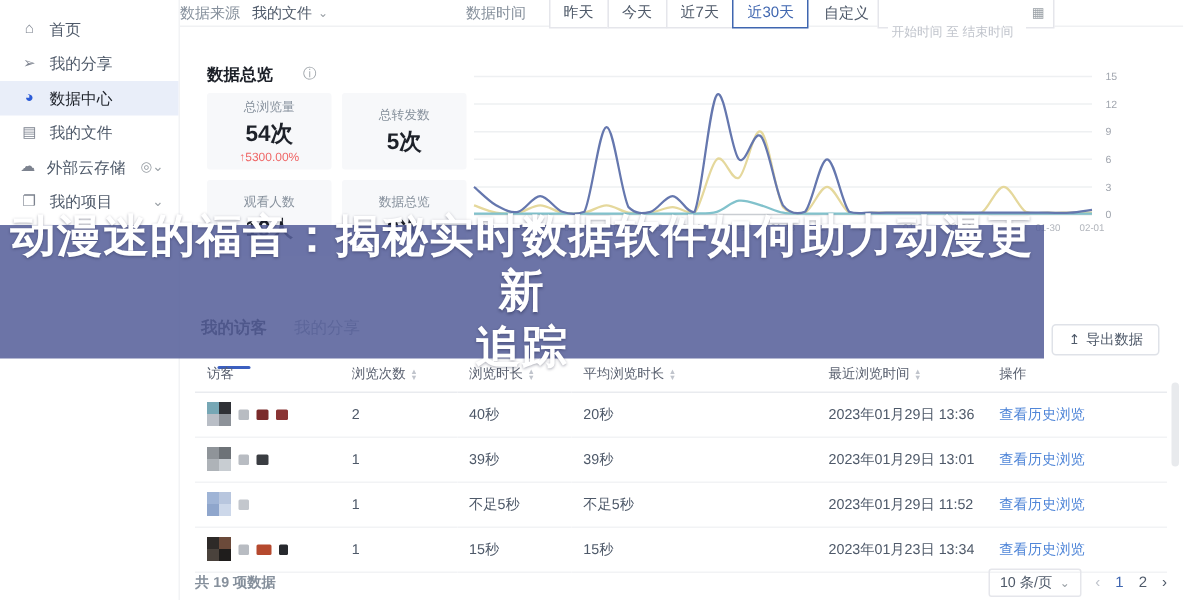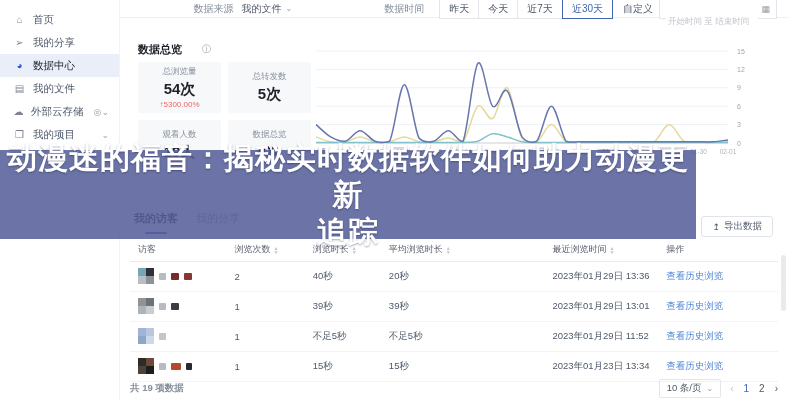--- a/index.html
+++ b/index.html
@@ -10,21 +10,21 @@
   .sidebar{position:absolute;left:0;top:0;width:120px;height:400px;background:#fff;border-right:1px solid #f2f3f5;padding-top:8px;}
   .side-item{display:flex;align-items:center;height:23px;padding-left:13px;font-size:10.5px;color:#4e5969;cursor:pointer;}
   .side-item .s-ic{width:13px;font-size:10px;color:#7d838f;margin-right:7px;text-align:center;}
   .side-item.active{background:#e9eef9;color:#1d2129;}
   .side-item.active .s-ic{color:#2b5bd7;}
   .s-lb{flex:0 0 auto;}
   .s-badge{margin-left:10px;font-size:9px;color:#9aa0a6;}
   .s-ch{margin-left:auto;margin-right:10px;font-size:9px;color:#9aa0a6;}
 
   
-  .topbar{position:absolute;left:120px;top:0;width:669px;height:18px;background:#fff;border-bottom:1px solid #f0f1f3;display:flex;align-items:center;justify-content:flex-end;padding-right:12px;font-size:10px;}
+  .topbar{position:absolute;left:120px;top:0;width:669px;height:18px;background:#fff;border-bottom:1px solid #f0f1f3;display:flex;align-items:center;justify-content:flex-start;padding-right:26px;font-size:10px;}
   .tb-label{color:#86909c;margin-right:8px;}
   .tb-select{color:#4e5969;display:flex;align-items:center;gap:4px;cursor:pointer;margin-right:92px;}
   .tb-select .s-ch{margin:0;font-size:8px;color:#9aa0a6;}
   .range-group{display:flex;margin:0 10px 0 8px;}
   .range-btn{border:1px solid #e5e6eb;background:#fff;color:#4e5969;font-size:10px;padding:3px 9px;margin-left:-1px;cursor:pointer;line-height:1.2;}
   .range-btn.sel{border-color:#3f66b0;color:#3f66b0;position:relative;z-index:2;}
   .custom-label{color:#4e5969;margin-right:6px;cursor:pointer;}
   .date-box{display:flex;align-items:center;border:1px solid #e5e6eb;height:21px;width:118px;padding:0 6px;background:#fff;}
   .date-box input{border:none;outline:none;width:92px;font-size:8.5px;color:#4e5969;margin-top:24px;}
   .date-box input::placeholder{color:#c0c4cc;}
@@ -38,21 +38,21 @@
 
   .cards{position:absolute;left:18px;top:29px;display:grid;grid-template-columns:83px 83px;grid-auto-rows:51px;gap:7px;}
   .card{background:#f7f8fa;border-radius:2px;display:flex;flex-direction:column;align-items:center;justify-content:center;}
   .c-label{font-size:8.5px;color:#86909c;}
   .c-val{font-size:15px;font-weight:bold;color:#1d2129;margin-top:2px;}
   .c-delta{font-size:8px;color:#ef6666;margin-top:1px;}
 
   .chartwrap{position:absolute;left:192px;top:10px;width:462px;height:128px;}
 
   .tabsrow{position:absolute;left:14px;top:178px;display:flex;gap:18px;align-items:flex-end;}
-  .tab{font-size:11px;color:#86909c;padding-bottom:8px;cursor:pointer;position:relative;}
+  .tab{font-size:11px;color:#86909c;padding-bottom:20px;cursor:pointer;position:relative;}
   .tab.active{color:#1d2129;font-weight:bold;}
   .tab.active::after{content:"";position:absolute;left:50%;transform:translateX(-50%);bottom:0;width:22px;height:2px;background:#3b5fc0;border-radius:1px;}
   .export-btn{position:absolute;right:16px;top:183px;display:flex;align-items:center;gap:4px;border:1px solid #dfe2e8;border-radius:3px;background:#fff;padding:3px 10px;font-size:9.5px;color:#4e5969;cursor:pointer;}
   .export-btn .ic{font-size:9px;color:#4e5969;}
 
   
   .vtable{position:absolute;left:10px;top:206px;width:648px;border-collapse:collapse;table-layout:fixed;}
   .vtable th{font-size:9px;color:#5a6170;font-weight:normal;text-align:left;height:22px;border-bottom:1px solid #e9ebef;padding:0 8px;white-space:nowrap;}
   .vtable td{font-size:9.5px;color:#4e5969;height:30px;border-bottom:1px solid #f2f3f5;padding:0 8px;white-space:nowrap;overflow:hidden;}
   .sorter{display:inline-flex;flex-direction:column;vertical-align:middle;margin-left:3px;line-height:4px;font-size:5px;color:#c0c4cc;}

